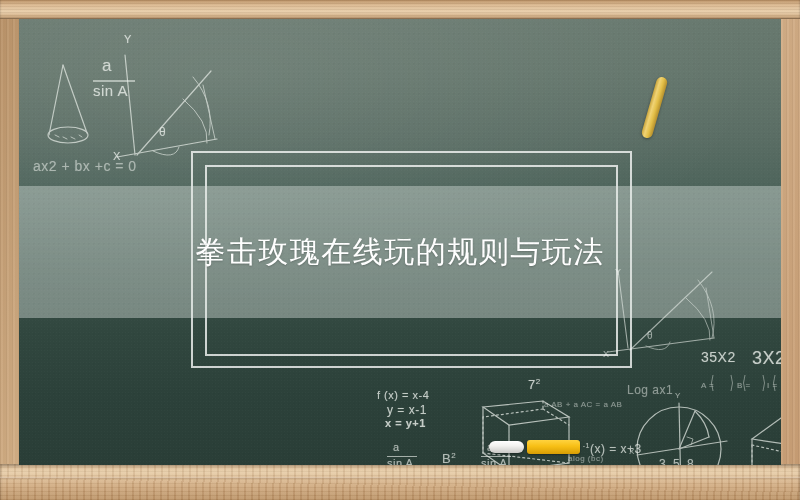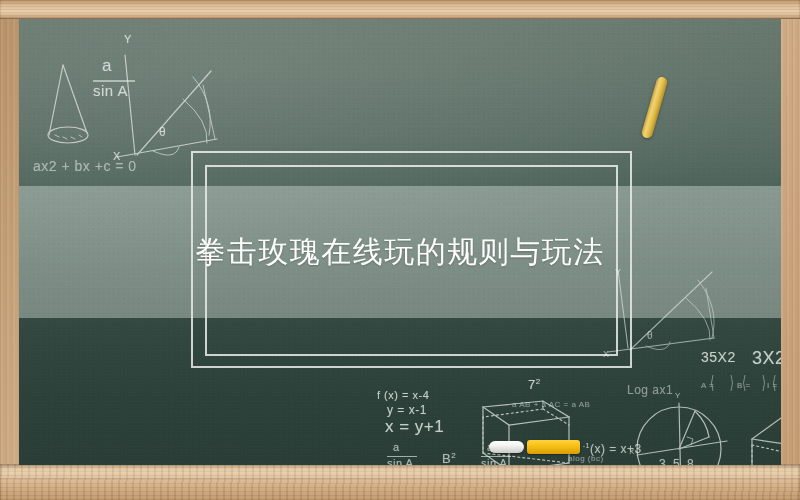--- a/index.html
+++ b/index.html
@@ -168,39 +168,39 @@
         <path d="M104 16 q22 28 14 58" stroke-width="0.85"></path>
         <path d="M112 24 L120 74" stroke-width="0.85"></path>
       </g>
     </svg>
     <span class="chalk-t" style="left:596px; top:248px; font-size:9px; opacity:.6;">Y</span>
     <span class="chalk-t" style="left:584px; top:330px; font-size:9px; opacity:.6;">X</span>
     <span class="chalk-t" style="left:628px; top:311px; font-size:10px; opacity:.6;">θ</span>
 
     <span class="chalk-t" style="left:358px; top:370px; font-size:11px;">f (x)  =  x-4</span>
     <span class="chalk-t" style="left:368px; top:384px; font-size:12px;">y  =  x-1</span>
-    <span class="chalk-t" style="left:366px; top:398px; font-size:17px;">x  =  y+1</span>
+    <span class="chalk-t" style="left:366px; top:398px; font-size:11px;font-weight:bold;">x  =  y+1</span>
 
     <svg class="chalk" style="left:442px; top:360px;" width="120" height="100">
       <g stroke="#e7ece7" stroke-width="1.2" fill="none" opacity="0.75" stroke-linecap="round">
         <path d="M22 28 L82 22 L108 38 L48 46 Z"></path>
         <path d="M22 28 L22 74 L48 92 L48 46"></path>
         <path d="M108 38 L108 84 L48 92"></path>
         <path d="M82 22 L82 30" stroke-dasharray="2 3"></path>
         <path d="M82 30 L22 38" stroke-dasharray="2 3"></path>
         <path d="M82 30 L108 46" stroke-dasharray="2 3"></path>
         <path d="M22 38 L22 74" stroke-dasharray="2 3"></path>
         <path d="M22 74 L108 84" stroke-dasharray="2 3"></path>
       </g>
     </svg>
 
     <span class="chalk-t" style="left:509px; top:358px; font-size:13px;">
       <span>7</span><sup style="font-size:8px;">2</sup>
     </span>
-    <span class="chalk-t" style="left:493px; top:381px; font-size:8px; opacity:.5;">a AB + a AC = a AB</span>
+    <span class="chalk-t" style="left:525px; top:381px; font-size:8px; opacity:.5;">a AB + a AC = a AB</span>
 
     <span class="chalk-t" style="left:374px; top:422px; font-size:11px; opacity:.7;">a</span>
     <svg class="chalk" style="left:368px; top:436px;" width="34" height="3">
       <line x1="0" y1="1.5" x2="30" y2="1.5" stroke="#e7ece7" stroke-width="1" opacity="0.65"></line>
     </svg>
     <span class="chalk-t" style="left:368px; top:438px; font-size:11px; opacity:.7;">sin A</span>
 
     <span class="chalk-t" style="left:423px; top:432px; font-size:13px; opacity:.72;">
       <span>B</span><sup style="font-size:8px;">2</sup>
     </span>

